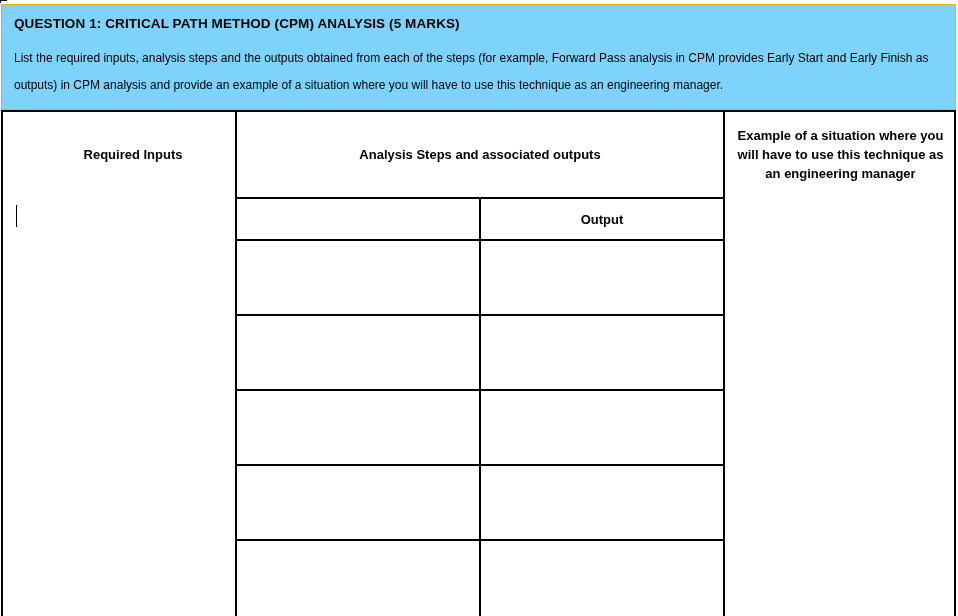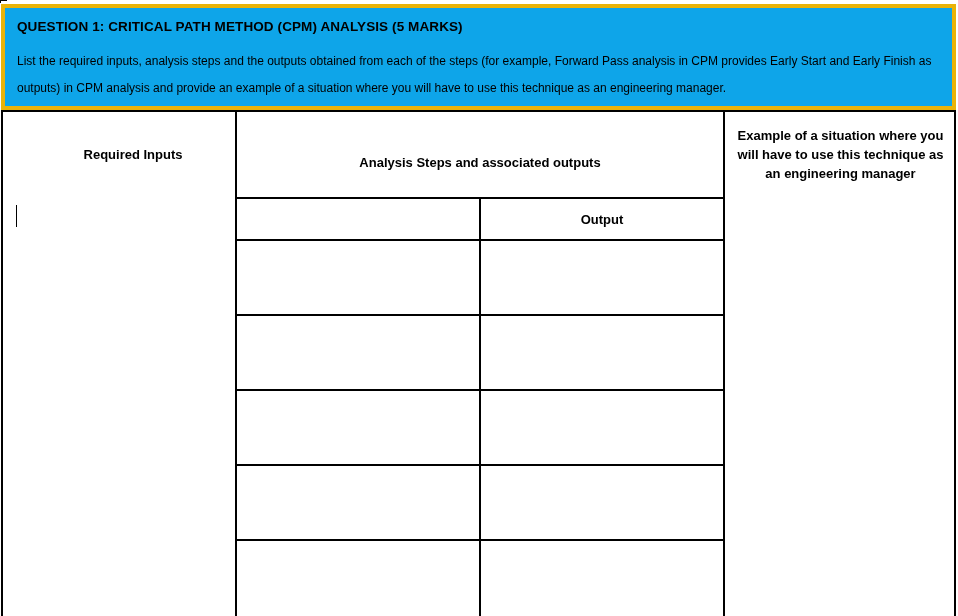--- a/index.html
+++ b/index.html
@@ -45,22 +45,22 @@
   }
 
   
   .question-box {
     position: absolute;
     left: 1px;
     top: 4px;
     width: 955px;
     height: 106px;
     box-sizing: border-box;
-    border: 4px solid #eab308;
-    background: #0ea5e9;
+    border: 1px solid #eab308;
+    background: #7dd3fc;
     padding: 8px 10px 0 10px;
   }
   .question-title {
     font-size: 13.5px;
     font-weight: bold;
     letter-spacing: 0.1px;
     line-height: 18px;
     margin: 2px 0 0 2px;
     white-space: nowrap;
   }
@@ -114,21 +114,21 @@
     display: flex;
     align-items: center;
     justify-content: center;
     text-align: center;
     font-weight: bold;
     font-size: 13px;
     line-height: 19px;
     box-sizing: border-box;
   }
   .hdr-required  { left: 0px;   top: 0px; width: 260px; height: 85px; }
-  .hdr-analysis  { left: 234px; top: 0px; width: 486px; height: 85px; margin-top: 8px; }
+  .hdr-analysis  { left: 234px; top: 0px; width: 486px; height: 85px; }
   .hdr-example   { left: 722px; top: 0px; width: 231px; height: 85px; padding: 12px 8px; }
   .hdr-step      { left: 234px; top: 87px; width: 242px; height: 40px; }
   .hdr-output    { left: 478px; top: 87px; width: 242px; height: 40px; }
 
   
   .cell {
     position: absolute;
     box-sizing: border-box;
     background: transparent;
   }

